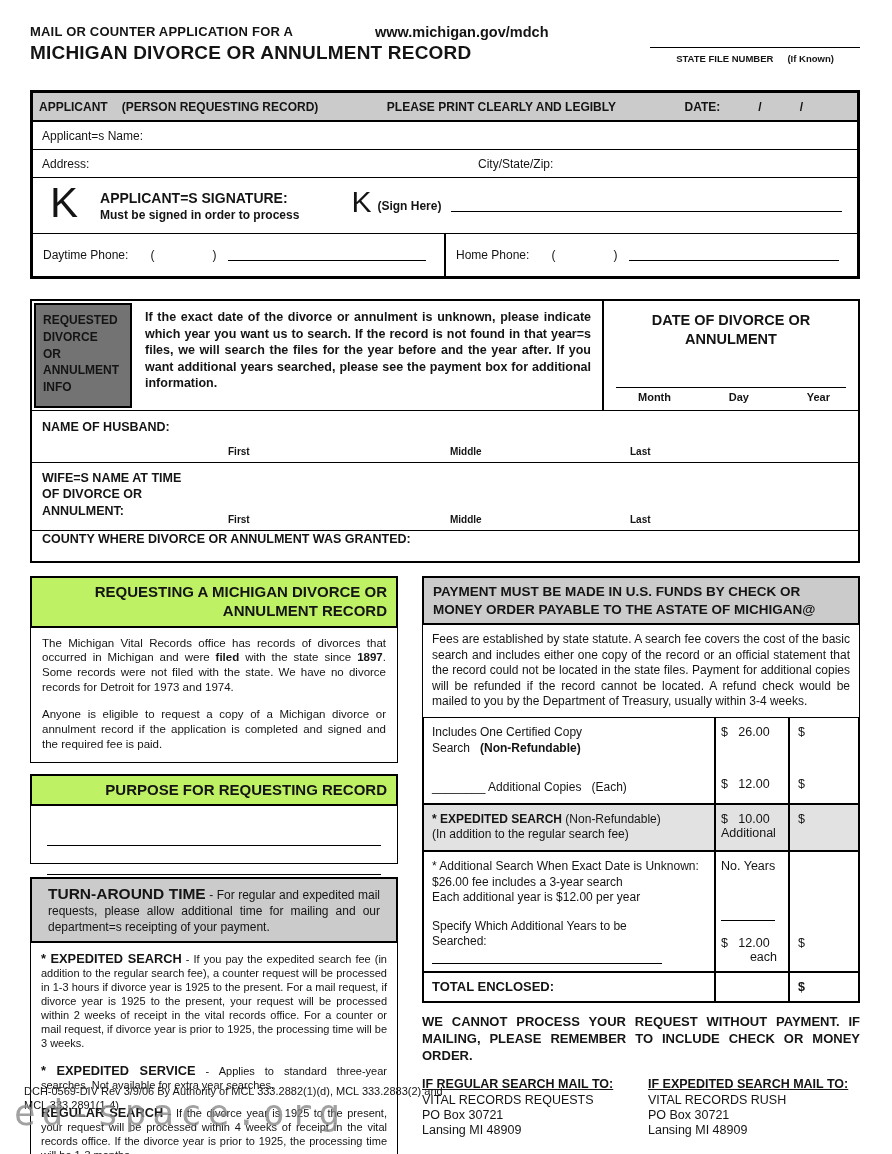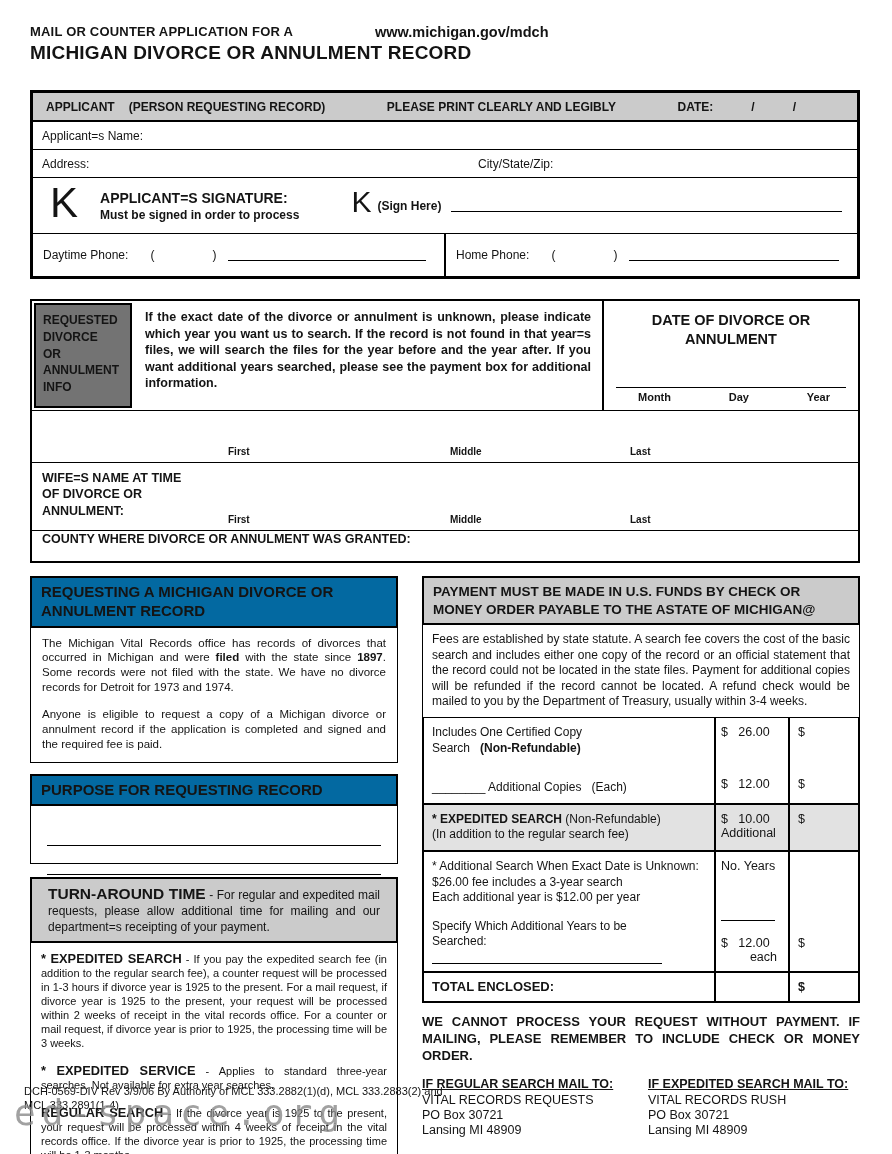--- a/index.html
+++ b/index.html
@@ -15,21 +15,21 @@
   .top-header { position:relative; height:58px; }
   .form-type { font-size:13px; font-weight:bold; letter-spacing:.2px; }
   .form-title { font-size:19px; font-weight:bold; margin-top:3px; letter-spacing:.2px; }
   .th-url { position:absolute; left:345px; top:0; font-size:14.5px; font-weight:bold; }
   .th-sfn { position:absolute; right:0; top:16px; width:210px; }
   .sfn-line { border-bottom:1.5px solid #000; height:8px; margin-bottom:5px; }
   .sfn-labels { font-size:9.5px; font-weight:bold; display:flex; justify-content:center; gap:14px; }
 
   
   .app-table { margin-top:8px; border:3px solid #000; }
-  .app-head { display:flex; align-items:center; height:29px; padding:0 13px;
+  .app-head { display:flex; align-items:center; height:29px; padding:0 6px;
     border-bottom:2px solid #000; font-weight:bold; font-size:12px; background:#cbcbcb; }
   .app-head .sub { margin-left:14px; }
   .app-head .print { margin-left:auto; }
   .date-group { margin-left:auto; display:flex; align-items:center; padding-right:48px; }
   .date-group .slash { margin-left:38px; }
   .app-row { display:flex; align-items:center; height:28px; padding:8px 9px;
     border-bottom:1.5px solid #000; font-size:12px; position:relative;gap:36px; }
   .fill { flex:1; height:18px; }
   .addr-row .city { position:absolute; left:445px; }
   .addr-row .cityfill { position:absolute; left:540px; right:10px; height:18px; }
@@ -67,22 +67,22 @@
   .fml span { position:absolute; bottom:5px; font-size:10px; font-weight:bold;margin-top:42px; }
   .fml .f1 { left:196px; } .fml .f2 { left:418px; } .fml .f3 { left:598px; }
   .name-entry-area { position:absolute; left:170px; right:10px; top:6px; height:26px; }
   .req-row4 { display:flex; align-items:flex-start; height:30px; padding:0 10px; }
 
   
   .cols { display:flex; gap:24px; margin-top:13px; align-items:flex-start; }
   .col-left { width:402px; }
   .col-right { flex:1; }
 
-  .gbox-head { background:#0369a1; border:2.5px solid #000; font-weight:bold;
-    font-size:15px; padding:5px 9px; line-height:1.25; }
+  .gbox-head { background:#bef264; border:2.5px solid #000; font-weight:bold;
+    font-size:15px; padding:5px 9px; line-height:1.25;text-align:right; }
   .gbox-body { border:1.5px solid #000; border-top:none; padding:8px 11px; font-size:11.5px;
     line-height:1.28; text-align:justify; }
   .gbox-body p { margin:0 0 13px; }
   .gbox-body p:last-child { margin-bottom:2px; }
 
   .purpose-box { margin-top:11px; }
   .purpose-body { border:1.5px solid #000; border-top:none; height:58px; padding:14px 10px 0; }
   .pline { border-bottom:1.2px solid #000; height:16px; margin:0 6px; }
 
   .ta-box { margin-top:13px; }
@@ -144,20 +144,27 @@
 </style>
 </head>
 <body>
 
 <div class="page">
 
   <div class="top-header">
     <div class="form-type">MAIL OR COUNTER APPLICATION FOR A</div>
     <div class="form-title">MICHIGAN DIVORCE OR ANNULMENT RECORD</div>
     <div class="th-url">www.michigan.gov/mdch</div>
+    <div class="th-sfn">
+      <div class="sfn-line"></div>
+      <div class="sfn-labels">
+        <span>STATE FILE NUMBER</span>
+        <span>(If Known)</span>
+      </div>
+    </div>
   </div>
 
   <div class="app-table">
     <div class="app-head">
       <span>APPLICANT</span>
       <span class="sub">(PERSON REQUESTING RECORD)</span>
       <span class="print">PLEASE PRINT CLEARLY AND LEGIBLY</span>
       <span class="date-group">
         <span>DATE:</span>
         <span class="slash">/</span>
@@ -212,20 +219,21 @@
         <div class="db-title">DATE OF DIVORCE OR ANNULMENT</div>
         <div class="db-line"></div>
         <div class="db-labels">
           <span>Month</span>
           <span>Day</span>
           <span>Year</span>
         </div>
       </div>
     </div>
     <div class="req-row2">
+      <div class="row-lbl">NAME OF HUSBAND:</div>
       <div class="name-entry-area"></div>
       <div class="fml">
         <span class="f1">First</span>
         <span class="f2">Middle</span>
         <span class="f3">Last</span>
       </div>
     </div>
     <div class="req-row3">
       <div class="row-lbl">WIFE=S NAME AT TIME
 OF DIVORCE OR

